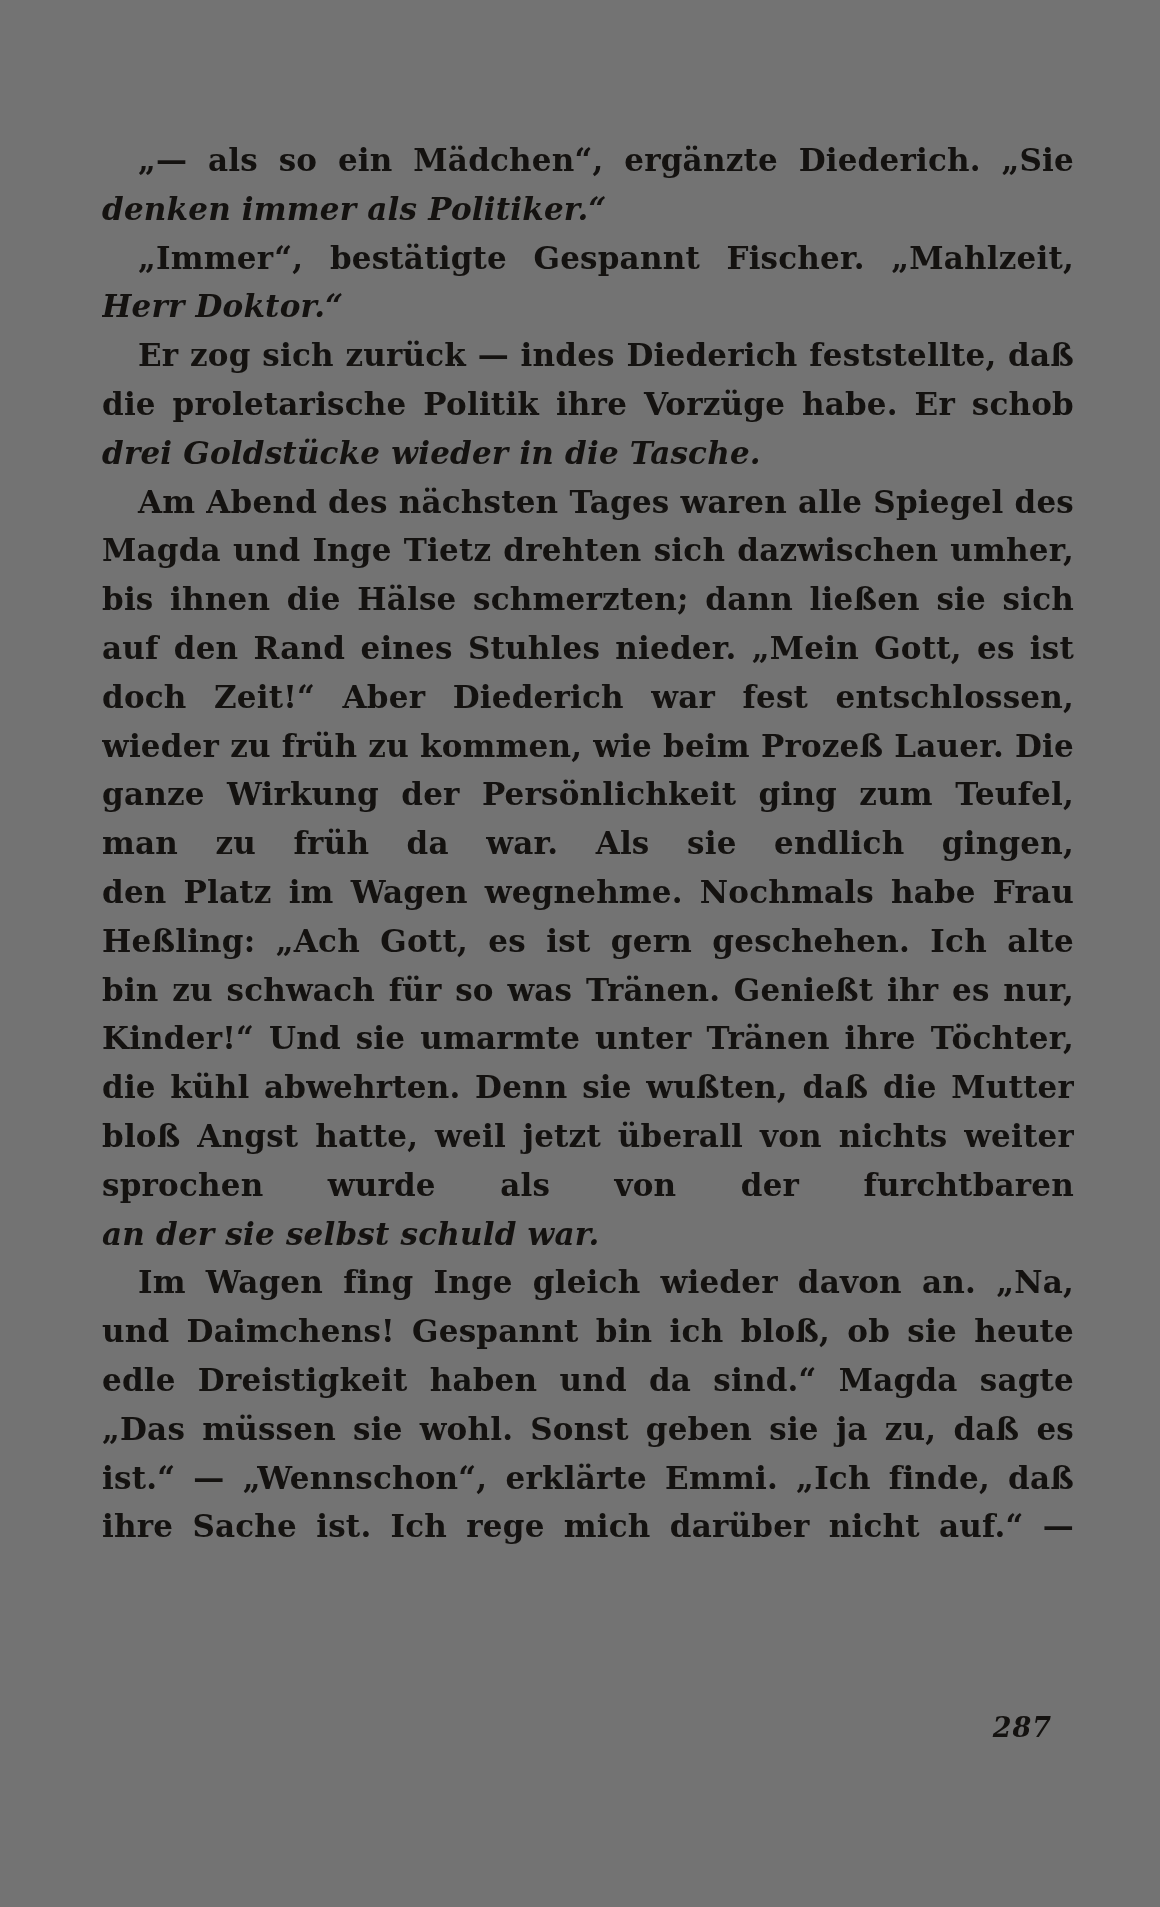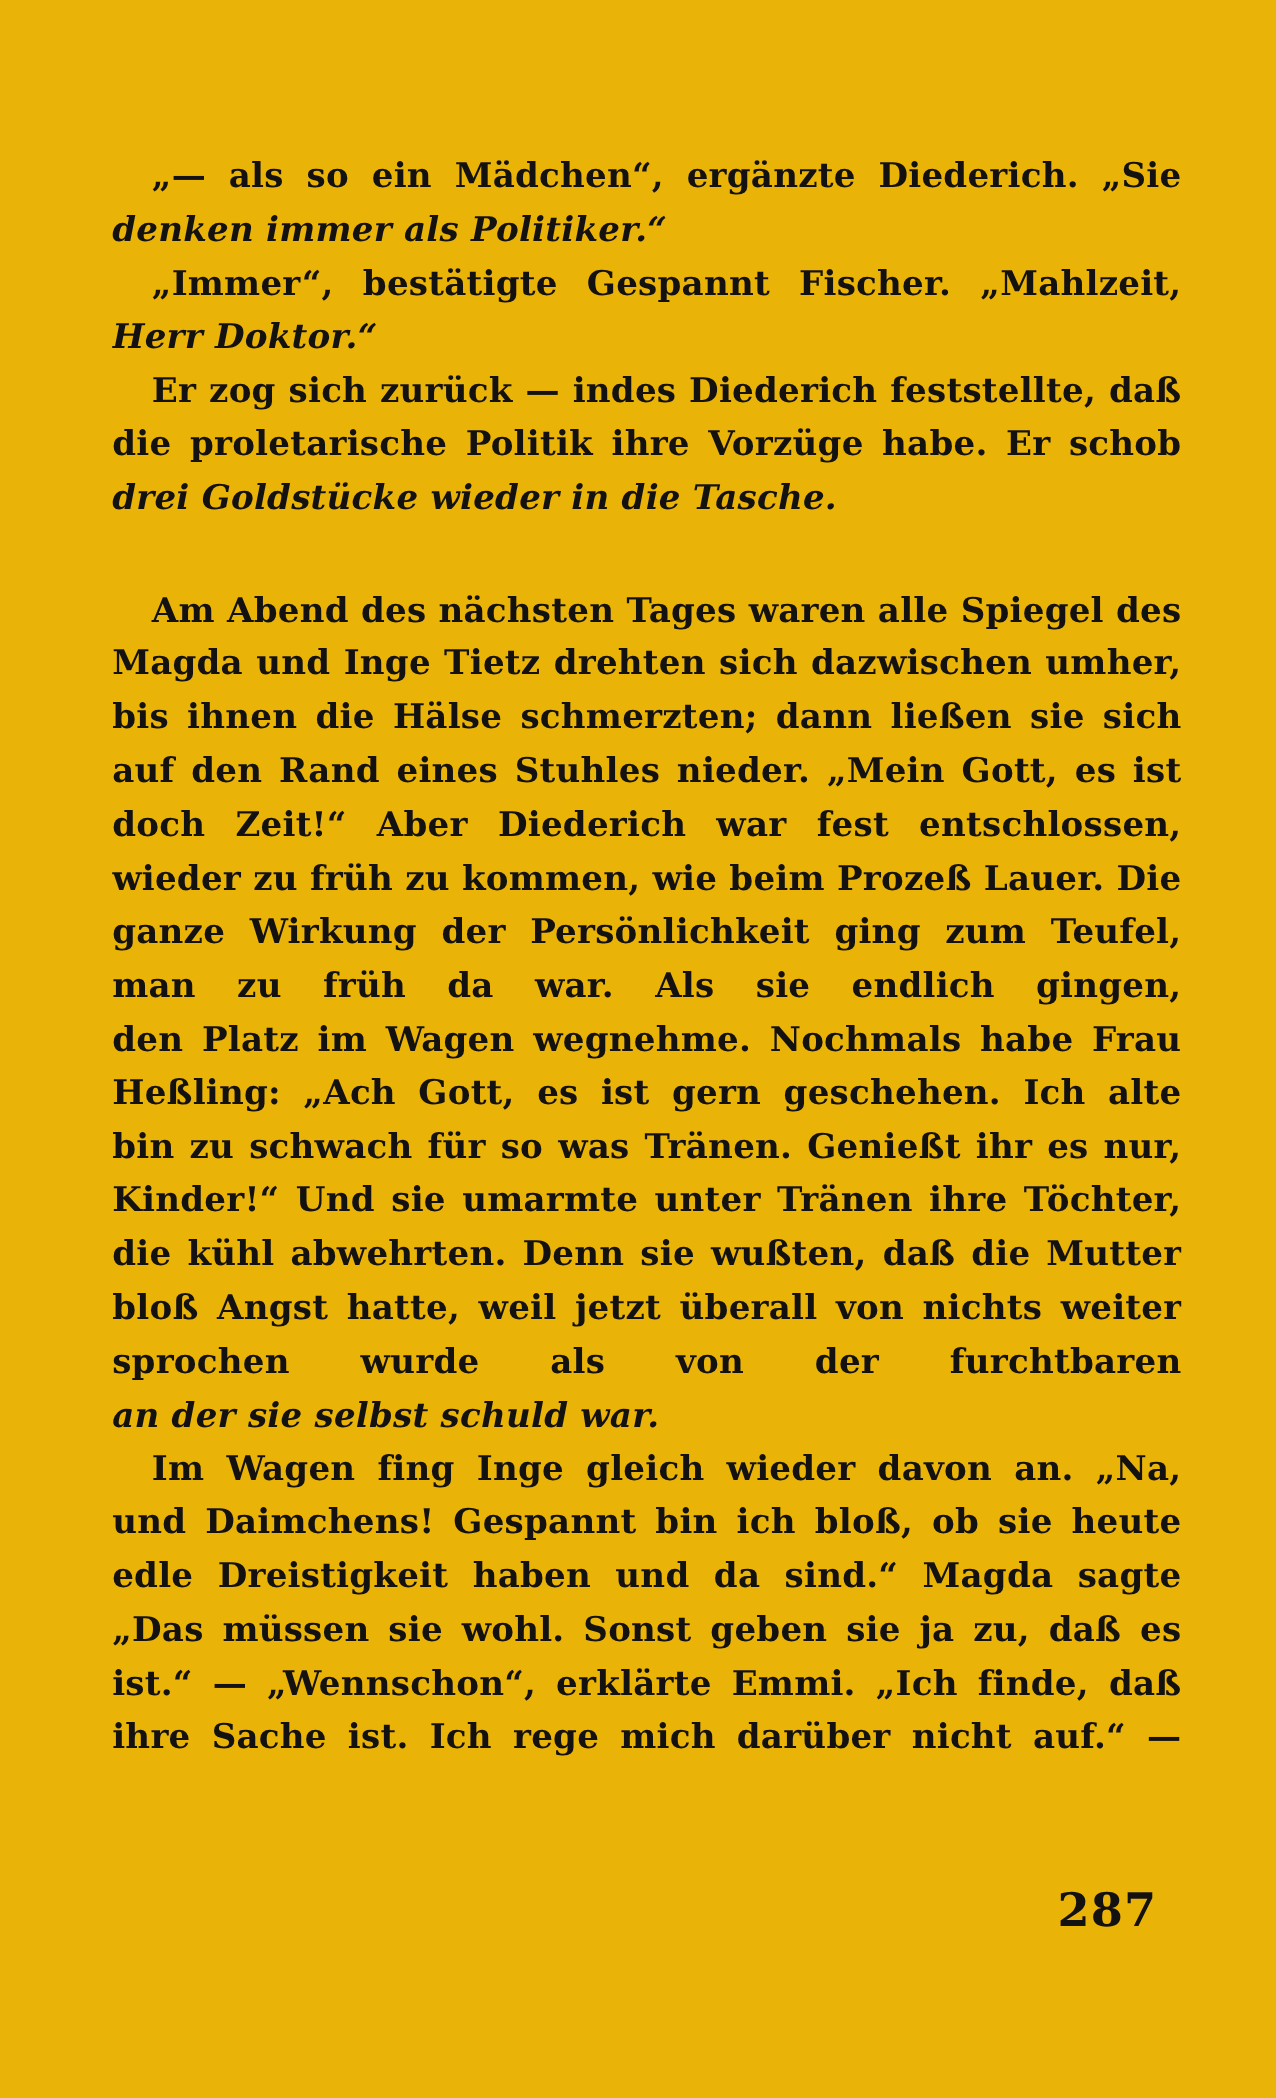--- a/index.html
+++ b/index.html
@@ -4,63 +4,63 @@
 <style>
   html, body {
     margin: 0;
     padding: 0;
     background: #ffffff;
   }
   .scan-page {
     position: relative;
     width: 1160px;
     height: 1907px;
-    background: #eab308;
+    background: #737373;
     overflow: hidden;
     font-family: "DejaVu Serif", serif;
     color: #141210;
   }
   .text-block {
     position: absolute;
     left: 102px;
     top: 136px;
     width: 972px;
     font-size: 31px;
     font-weight: 700;
     line-height: 48.8px;
     letter-spacing: 0.2px;
   }
   .para {
     margin: 0;
     padding: 0;
   }
   .para.gap-before {
-    margin-top: 53px;
   }
   .line {
     height: 48.8px;
     overflow: hidden;
     text-align: justify;
     text-align-last: justify;
     white-space: normal;
   }
   .line.first {
     text-indent: 36px;
   }
   .line.last {
     text-align-last: left;
     font-style: italic;
   }
   .page-number {
     position: absolute;
     top: 1712px;
     right: 108px;
-    font-size: 42px;
+    font-size: 27px;
     font-weight: 700;
     letter-spacing: 1px;
+    font-style: italic;
   }
 </style>
 </head>
 <body>
 
 <div class="scan-page">
 
   <div class="text-block">
 
     <div class="para">

